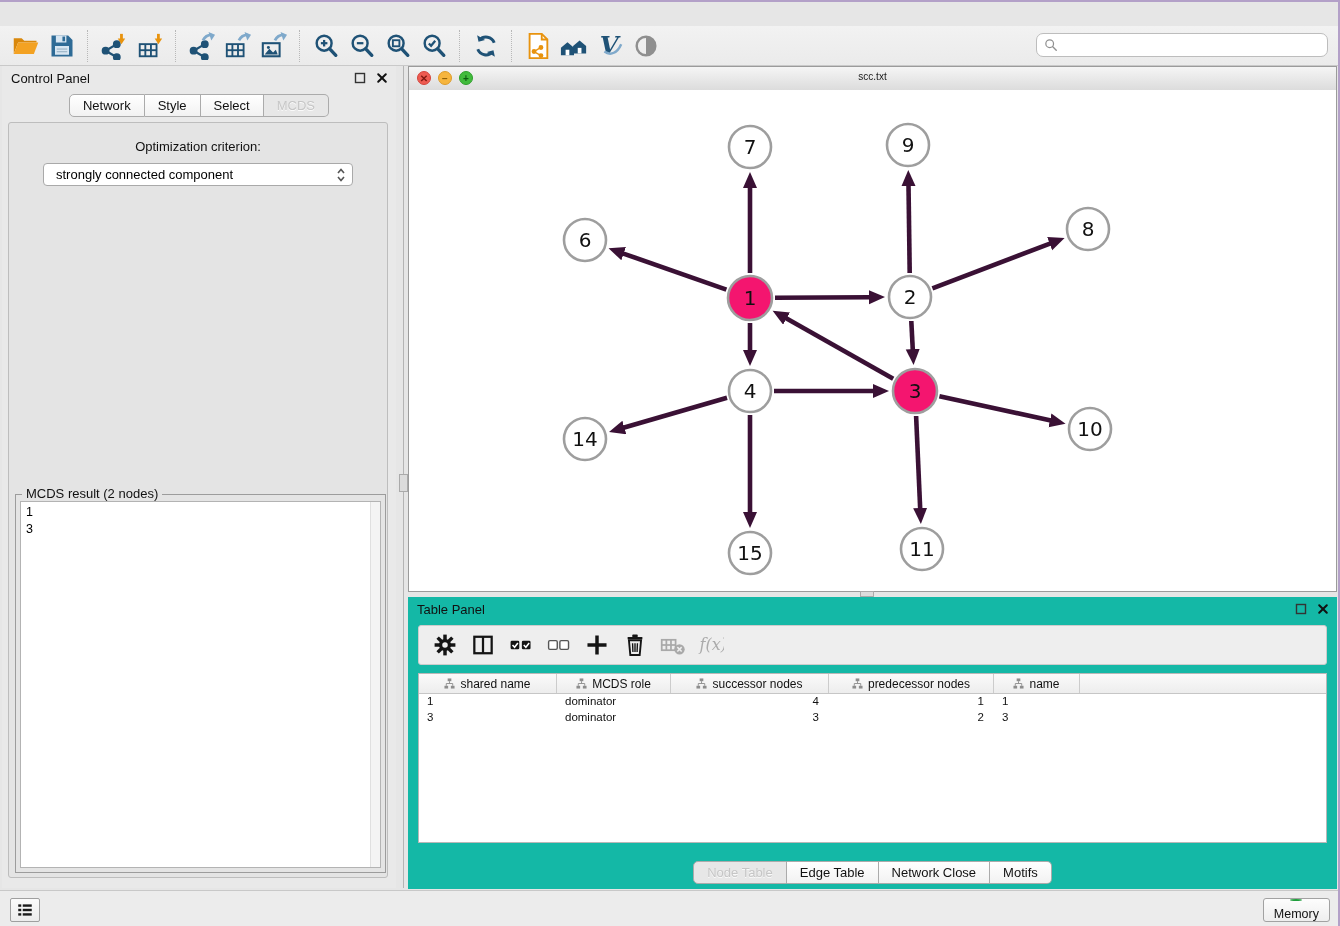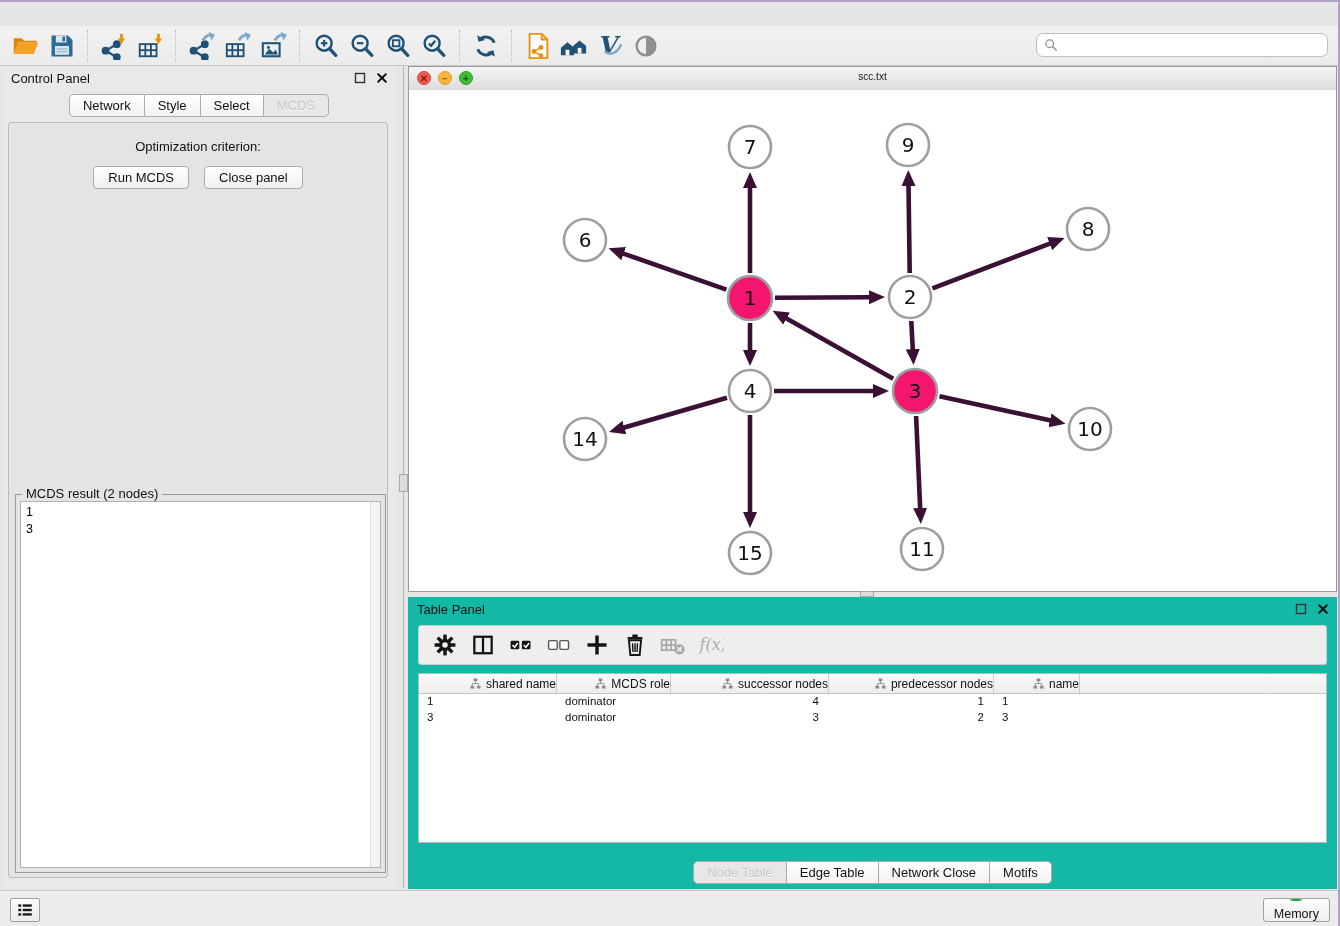--- a/index.html
+++ b/index.html
@@ -84,21 +84,21 @@
 
   
   .table-panel{position:absolute;left:408px;top:597px;width:929px;height:292px;background:#14b8a6;}
   .tp-toolbar{position:absolute;left:10px;top:28px;width:909px;height:40px;background:#eeeeee;
     border:1px solid #cccccc;border-radius:3px;box-sizing:border-box;display:flex;align-items:center;padding-left:10px;gap:6px;}
   .tp-btn{width:32px;height:32px;display:flex;align-items:center;justify-content:center;background:none;border:none;padding:0;}
   .tp-btn svg{width:26px;height:26px;}
   .tp-table{position:absolute;left:10px;top:76px;width:909px;height:170px;background:#fff;
     border:1px solid #b8b8b8;box-sizing:border-box;overflow:hidden;}
   .thead{display:flex;height:19px;border-bottom:1px solid #c6c6c6;background:linear-gradient(#fafafa,#ededed);}
-  .th{display:flex;align-items:center;justify-content:flex-end;gap:5px;font-size:12px;color:#111;
+  .th{display:flex;align-items:center;justify-content:center;gap:5px;font-size:12px;color:#111;
     border-right:1px solid #cccccc;box-sizing:border-box;height:19px;}
   .th svg{width:11px;height:11px;flex:none;}
   .trow{display:flex;height:16px;font-size:11.5px;color:#111;}
   .td{box-sizing:border-box;padding:1px 10px 0 8px;overflow:hidden;white-space:nowrap;}
   .td.right{text-align:right;}
   .tp-tabs{position:absolute;left:0;width:929px;top:264px;text-align:center;}
 
   
   .statusbar{position:absolute;left:0;top:890px;width:1340px;height:36px;background:#ececec;border-top:1px solid #c8c8c8;box-sizing:border-box;}
   .list-btn{position:absolute;left:10px;top:7px;width:30px;height:24px;background:linear-gradient(#fbfbfb,#ececec);
@@ -335,23 +335,28 @@
       </span>
     </div>
     <div class="cp-tabs"><span class="seg" id="cp-tabs-seg">
           <button class="tab">Network</button>
           <button class="tab">Style</button>
           <button class="tab">Select</button>
           <button class="tab ghost">MCDS</button>
         </span></div>
     <div class="cp-box">
       <div class="opt-label">Optimization criterion:</div>
-      <div class="cp-buttons">
-        <button class="mac-btn">Run MCDS</button>
-        <button class="mac-btn">Close panel</button>
+      <div class="dropdown">
+        <span>strongly connected component</span>
+        <span class="chev">
+          <svg viewBox="0 0 10 16" width="10" height="16">
+            <path d="M2 6l3-3.5L8 6" fill="none" stroke="#555" stroke-width="1.6"></path>
+            <path d="M2 10l3 3.5L8 10" fill="none" stroke="#555" stroke-width="1.6"></path>
+          </svg>
+        </span>
       </div>
       <div class="result-group">
         <span class="result-legend">MCDS result (2 nodes)</span>
         <div class="result-text" id="result-text">1
 3</div>
         <div class="result-scroll"></div>
       </div>
     </div>
   </div>
 

